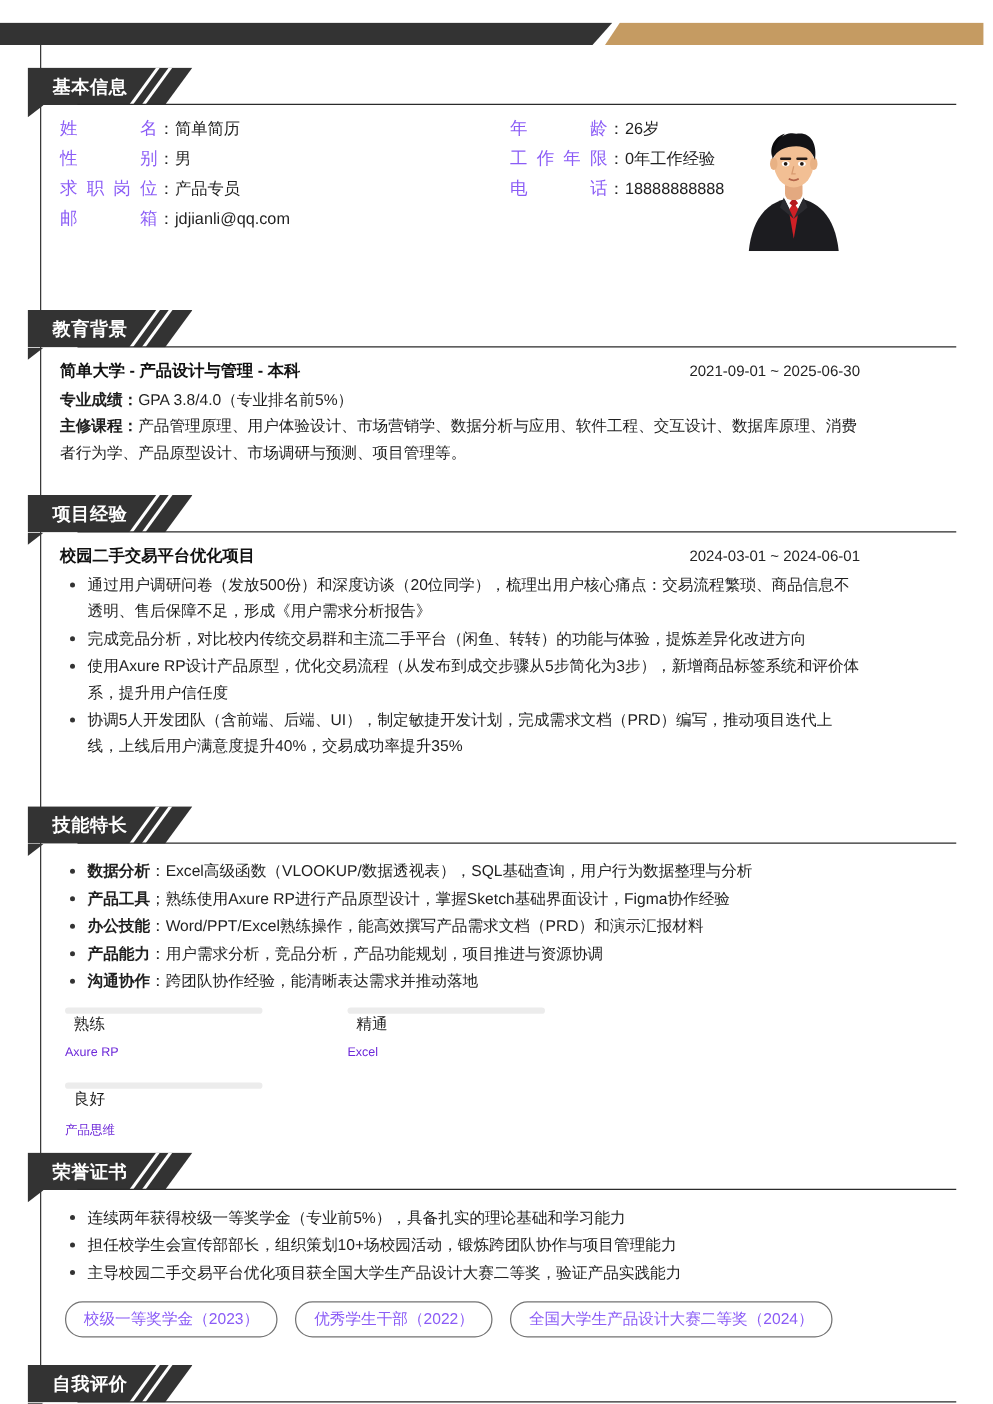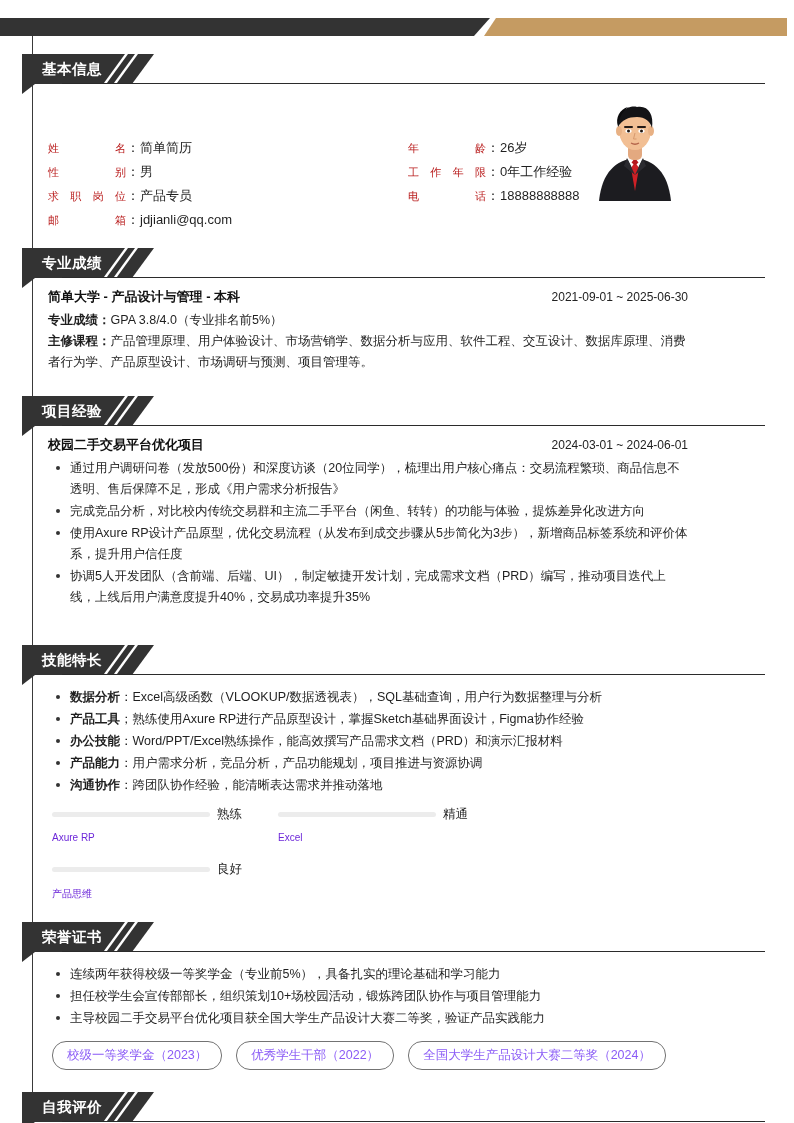--- a/index.html
+++ b/index.html
@@ -52,21 +52,21 @@
   .sec-body { padding: 10px 30px 0 48px; }
 
   
   .info-grid { display: flex; position: relative; }
   .info-col { width: 360px; }
   .info-col.right { width: 280px; }
   .info-row { display: flex; align-items: baseline; height: 24px; font-size: 13px; color: #1f1f1f; }
   .info-key {
     display: inline-block; width: 78px;
     text-align: justify; text-align-last: justify;
-    font-size: 11px; color: #b91c1c; margin-top: 47px;
+    font-size: 14px; color: #8b5cf6;
   }
   .info-sep { width: 14px; text-align: center; }
   .info-val { font-size: 13px; }
   .photo {
     position: absolute; right: 12px; top: 2px; width: 82px; height: 105px;
     overflow: hidden; background: #ffffff;
   }
   .photo svg { display: block; }
 
   
@@ -83,21 +83,21 @@
   }
   ul.bullets li::before {
     content: ""; position: absolute; left: 8px; top: 8px;
     width: 4px; height: 4px; border-radius: 50%; background: #333;
   }
   ul.bullets li b { font-weight: bold; }
 
   
   .skills-bars { display: flex; flex-wrap: wrap; margin-top: 10px; padding-left: 4px; }
   .skill { width: 226px; margin-bottom: 18px; }
-  .skill .track { display: flex; align-items: center; }
+  .skill .track { display: flex; align-items: flex-start; flex-direction: column; }
   .skill .bar { height: 5px; background: #ececec; border-radius: 3px; }
   .skill .lvl { font-size: 12.5px; color: #1f1f1f; margin-left: 7px; white-space: nowrap; }
   .skill .nm { font-size: 10px; color: #6d28d9; margin-top: 9px; }
 
   
   .tags { display: flex; gap: 14px; margin-top: 12px; padding-left: 4px; flex-wrap: wrap; }
   .tag {
     border: 1px solid #737373; border-radius: 14px; padding: 5px 14px;
     font-size: 12.5px; color: #8b5cf6; background: #fff; white-space: nowrap;
   }
@@ -203,21 +203,21 @@
             <path d="M37 47 Q41 49.5 45 47" fill="none" stroke="#b4654a" stroke-width="1.3"></path>
           </svg>
         </div>
       </div>
     </div>
   </div>
 
   <div class="section" style="top:248px;">
     <div class="sec-head">
       <div class="sec-tab">
-        <span>专业成绩</span>
+        <span>教育背景</span>
         <span class="slash" style="right:26px;"></span>
         <span class="slash" style="right:16px;"></span>
       </div>
       <div class="sec-notch"></div>
       <div class="sec-rule"></div>
     </div>
     <div class="sec-body">
       <div class="row-title">
         <span class="t">简单大学 - 产品设计与管理 - 本科</span>
         <span class="d">2021-09-01 ~ 2025-06-30</span>

